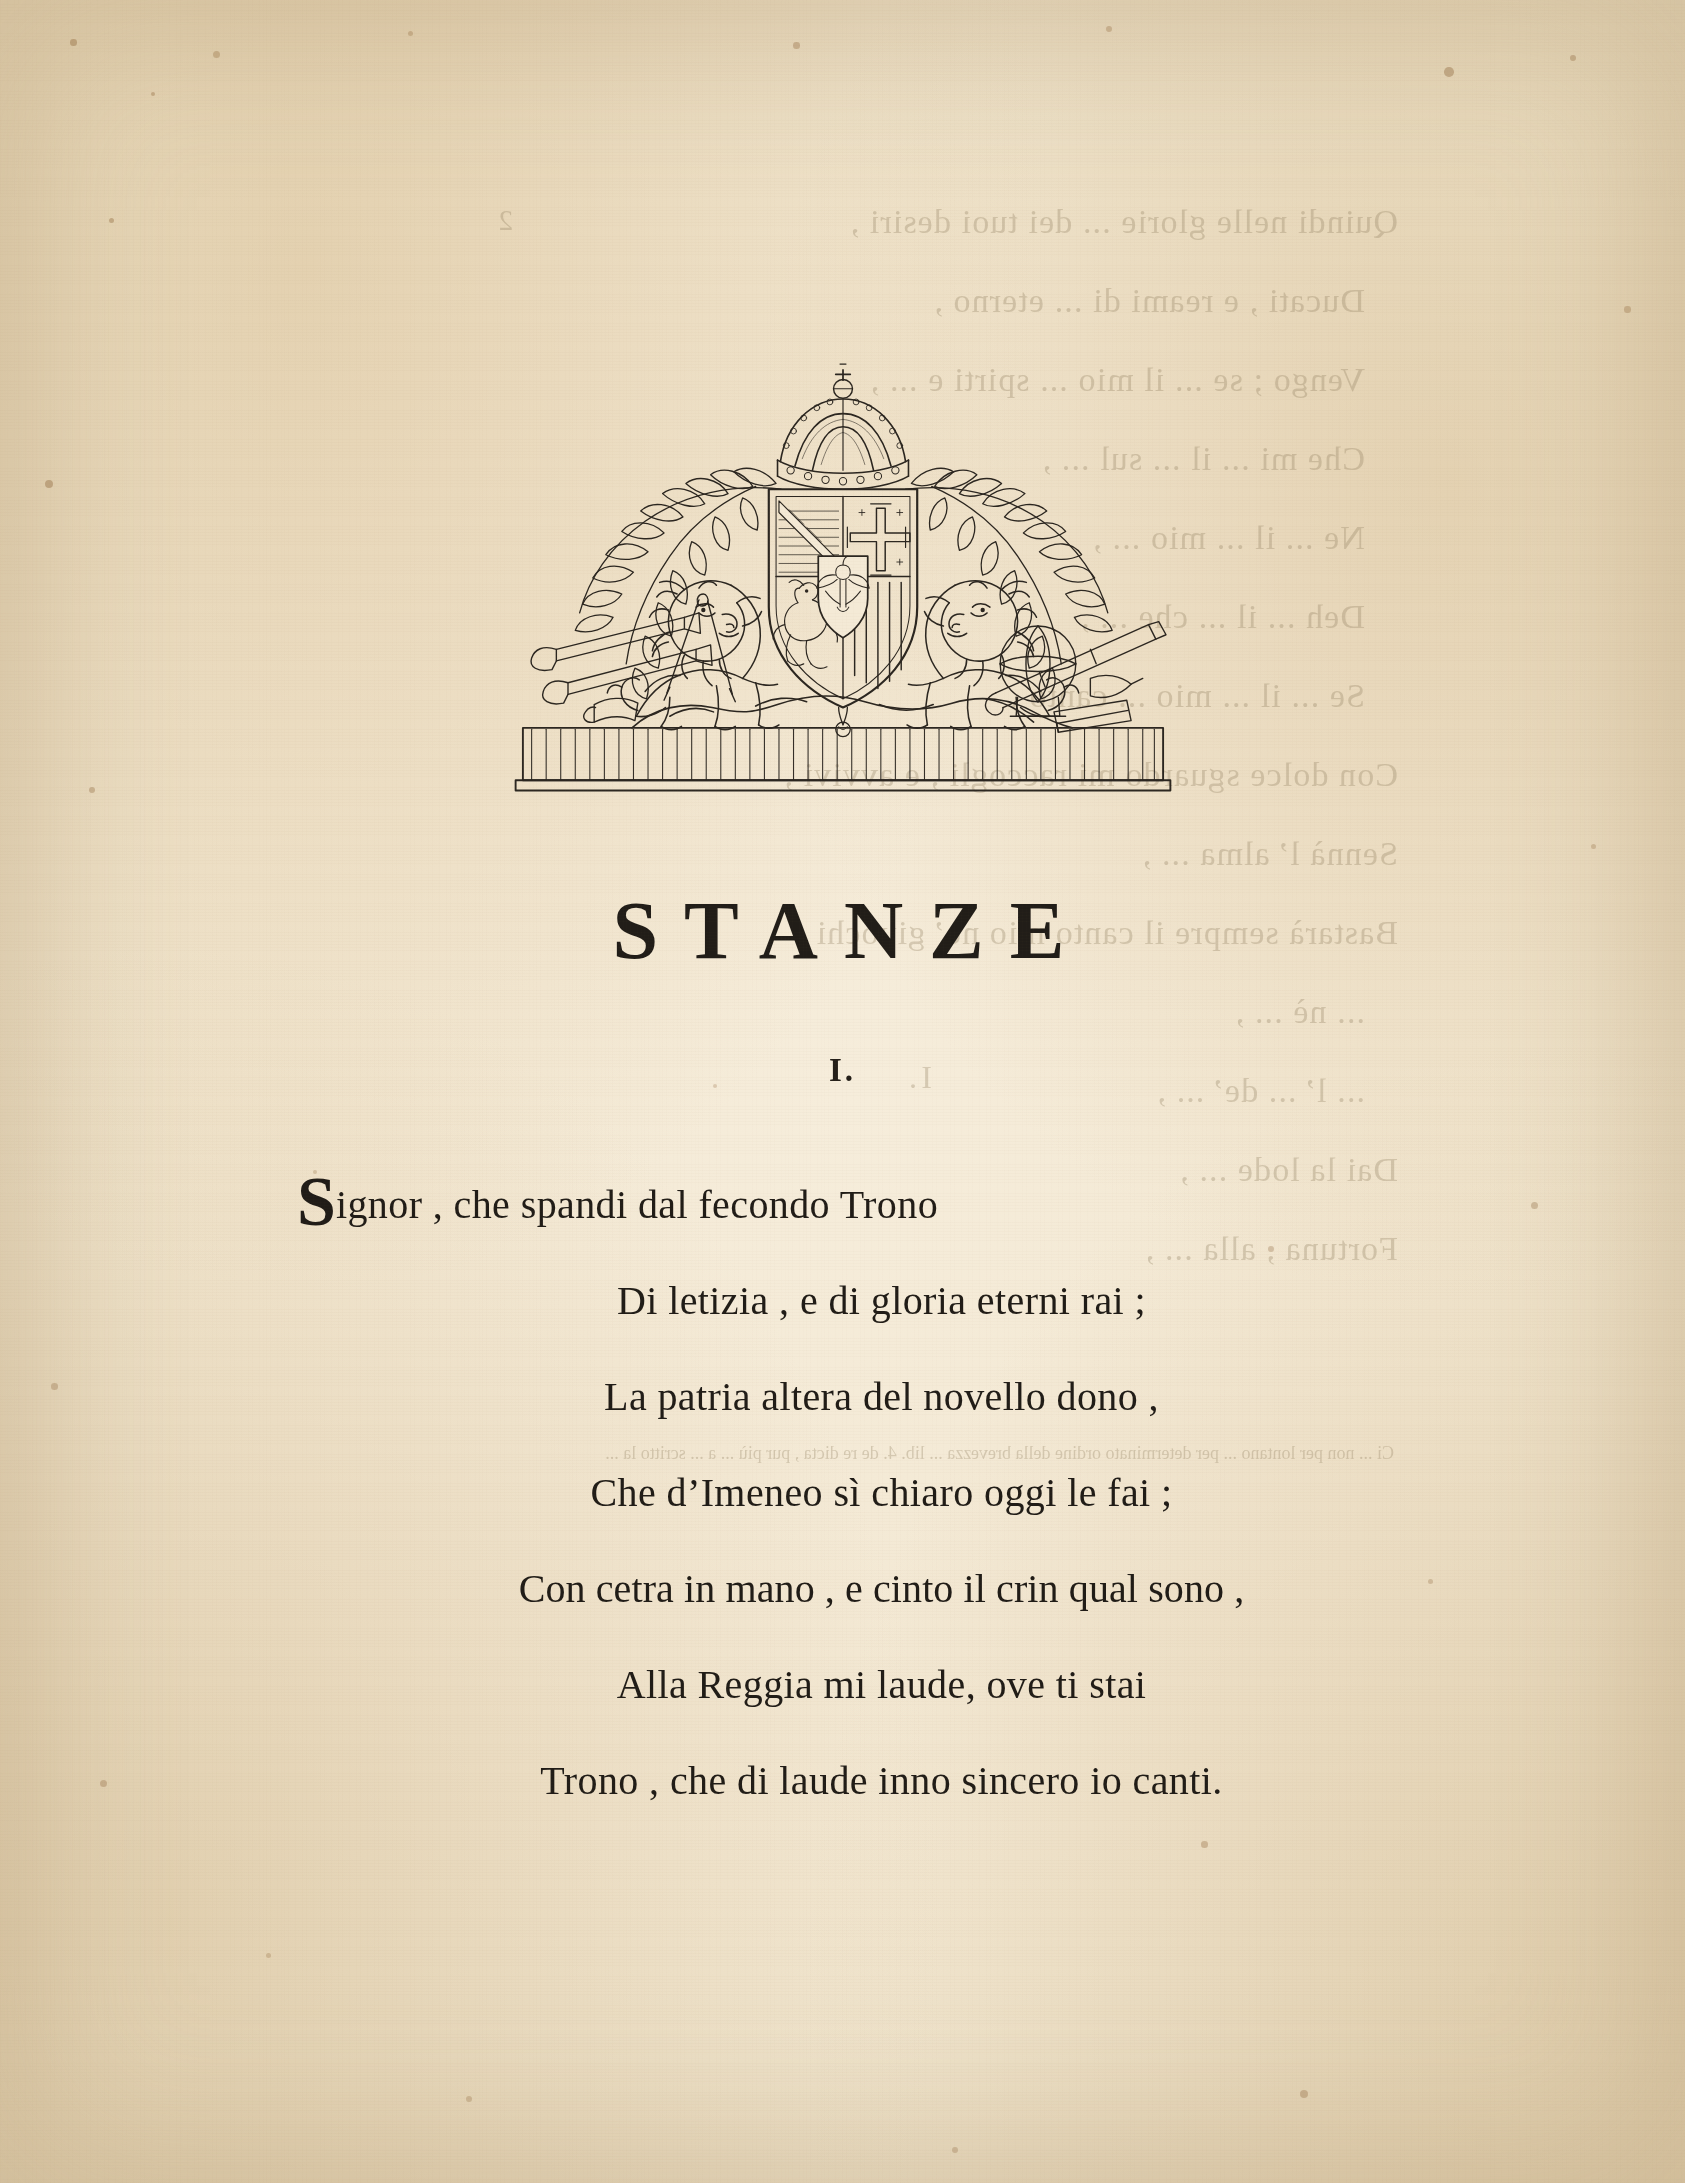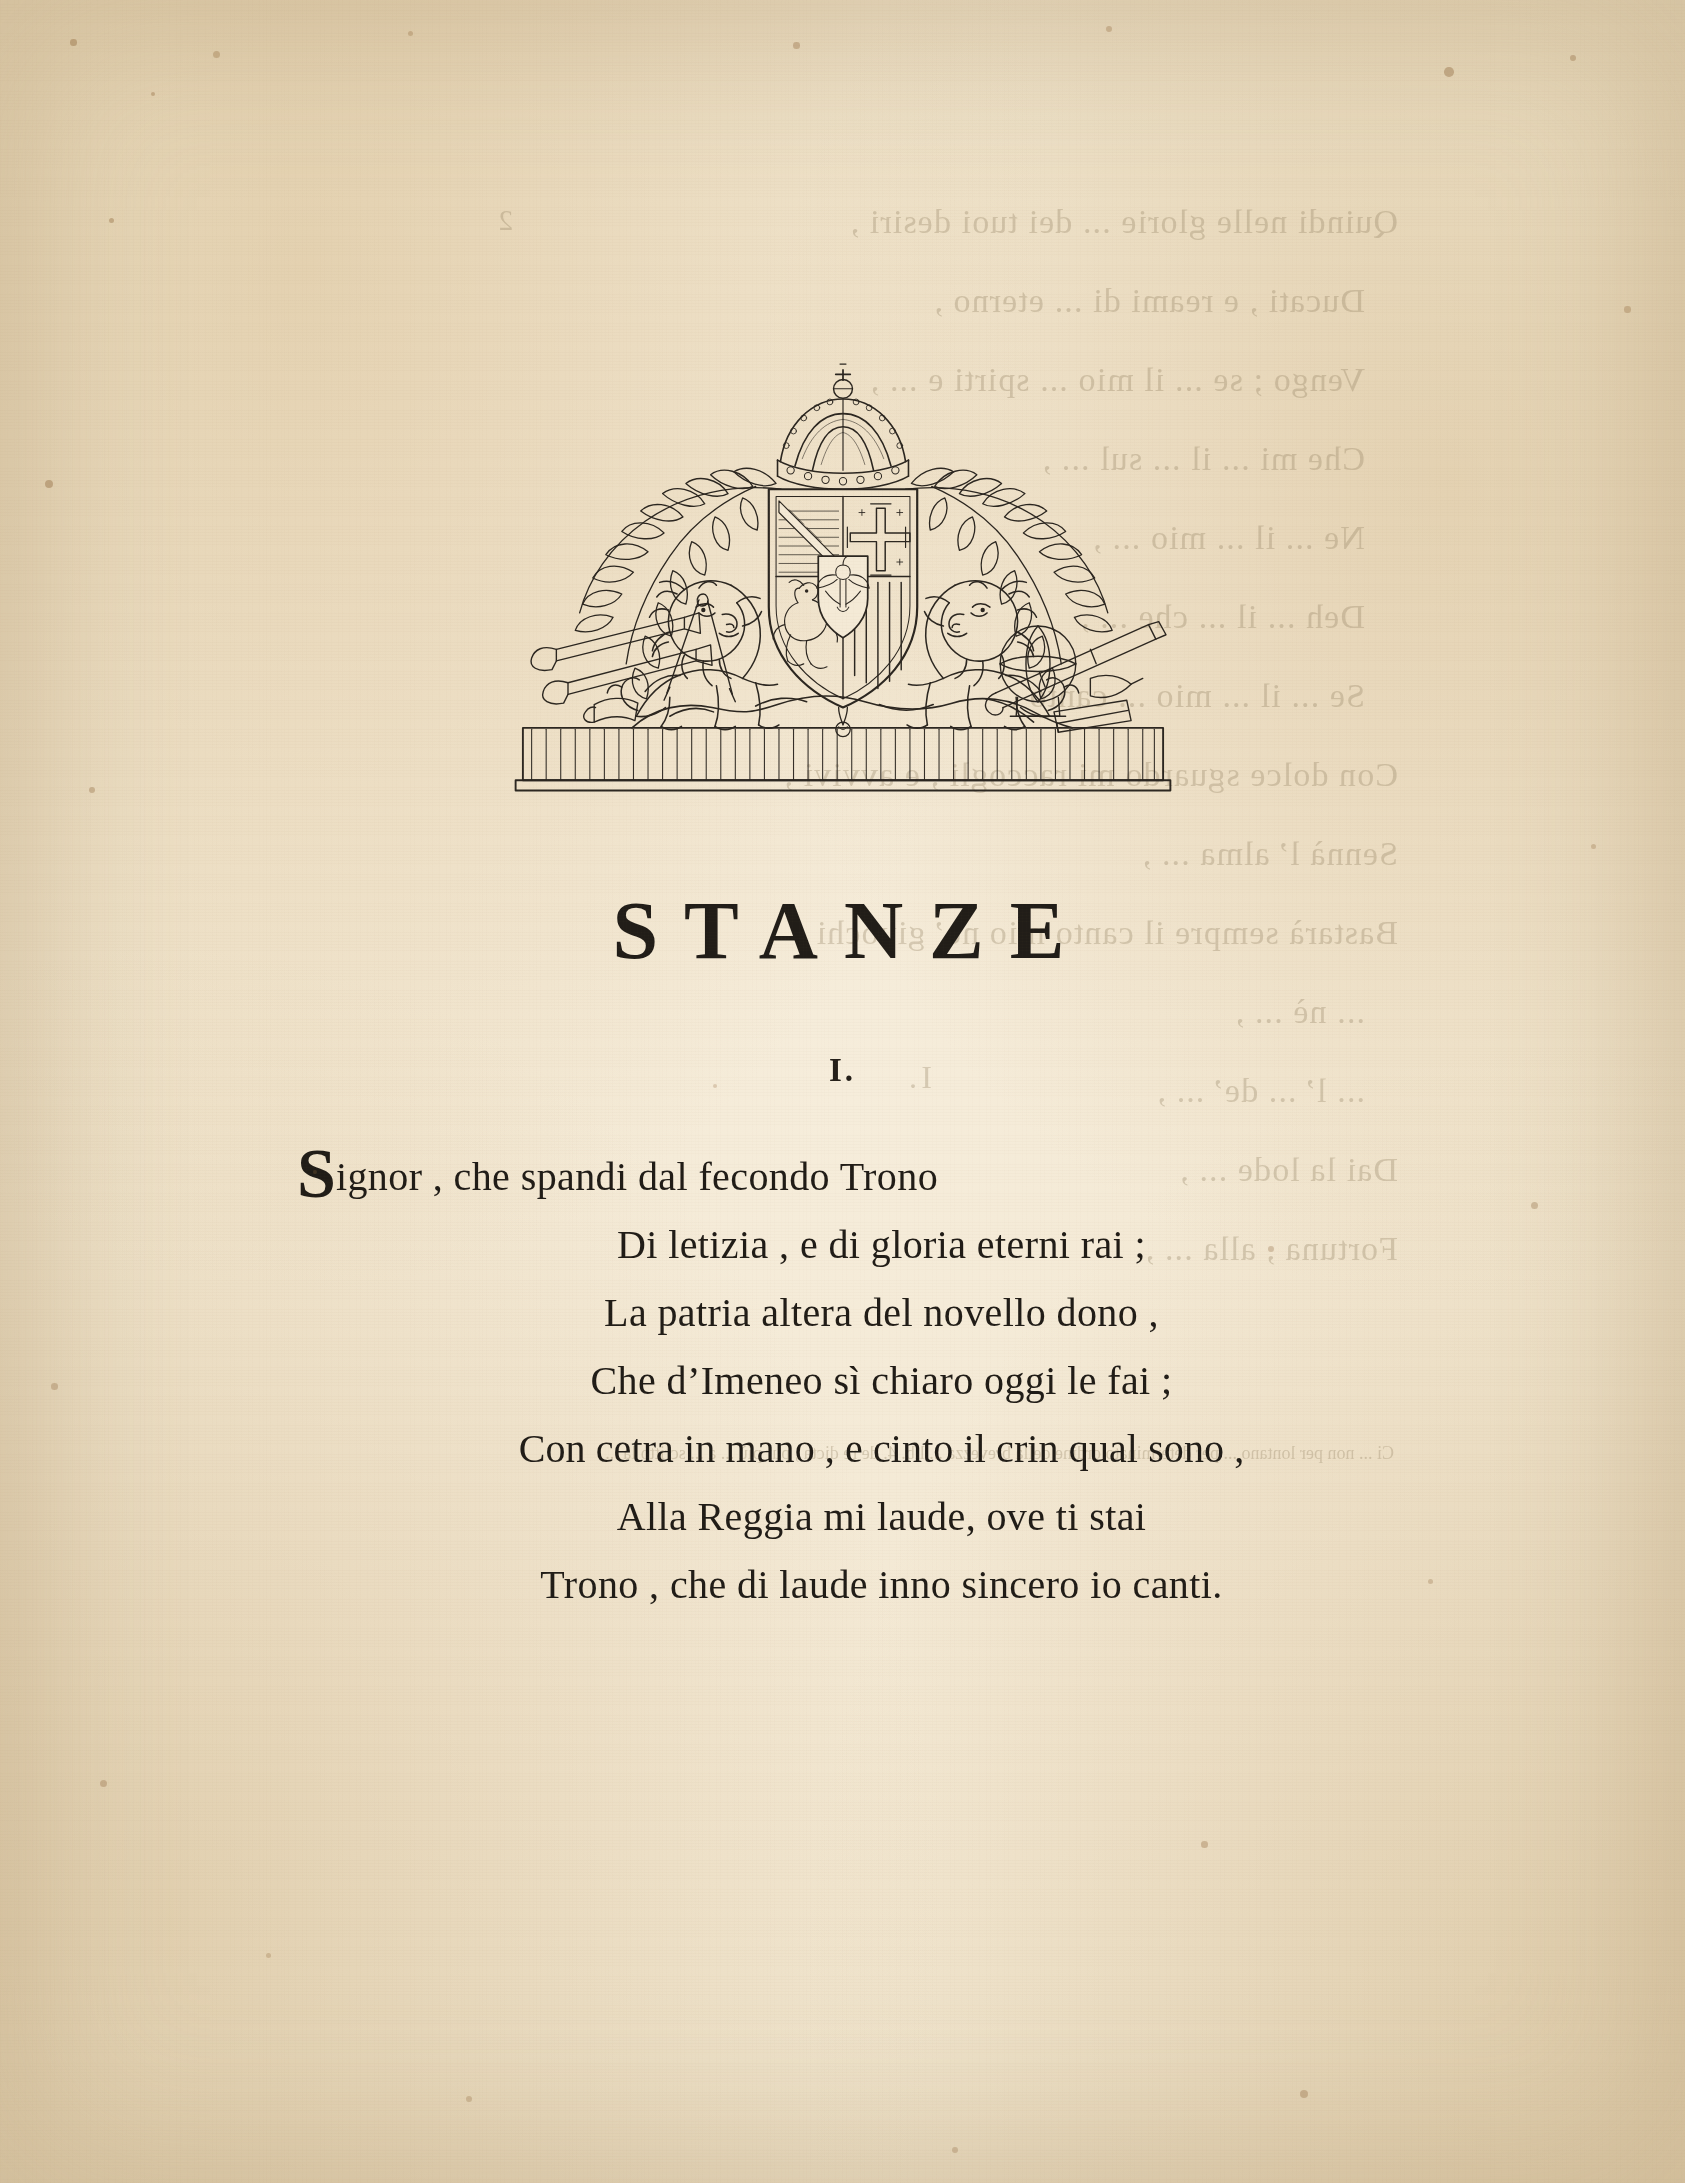--- a/index.html
+++ b/index.html
@@ -125,20 +125,21 @@
     top: 1143px;
     width: 1106px;
     color: #1f1b16;
   }
   .verse {
     font-size: 40px;
     line-height: 68px;
     letter-spacing: 0.4px;
     white-space: nowrap;
     color: #201c17;
+    margin-top: 28px;
   }
   .verse.indent { padding-left: 63px; text-align: center; }
   .verse.first { padding-left: 0; }
   .dropcap {
     font-size: 70px;
     line-height: 0;
     position: relative;
     top: 7.3px;
     font-weight: 700;
     letter-spacing: 0;

